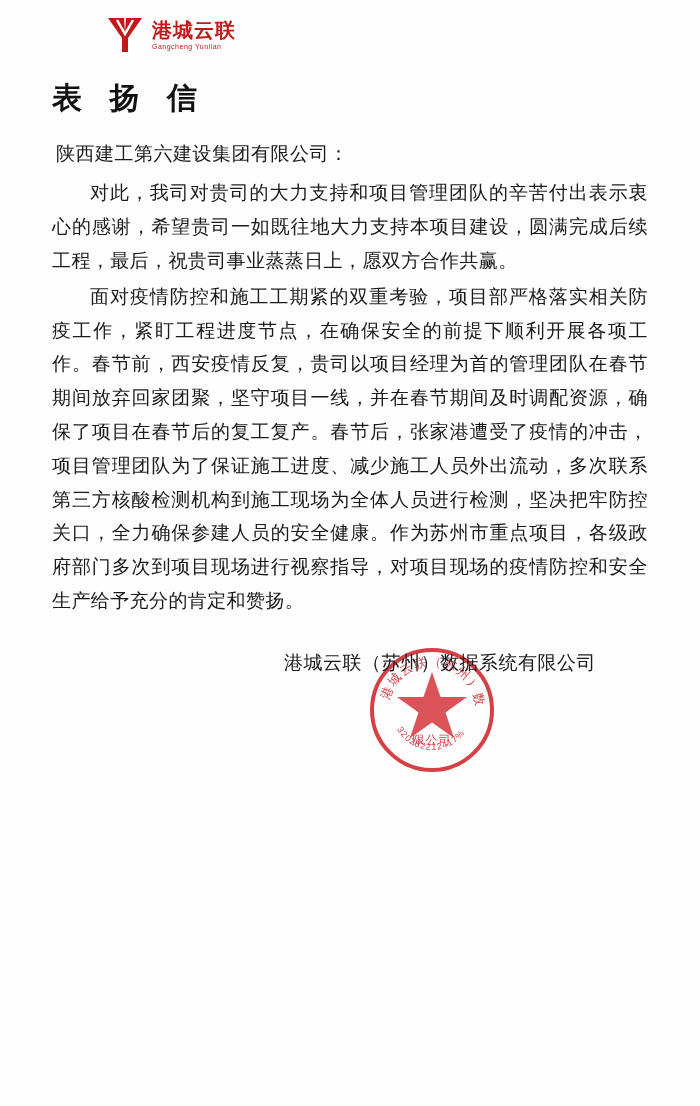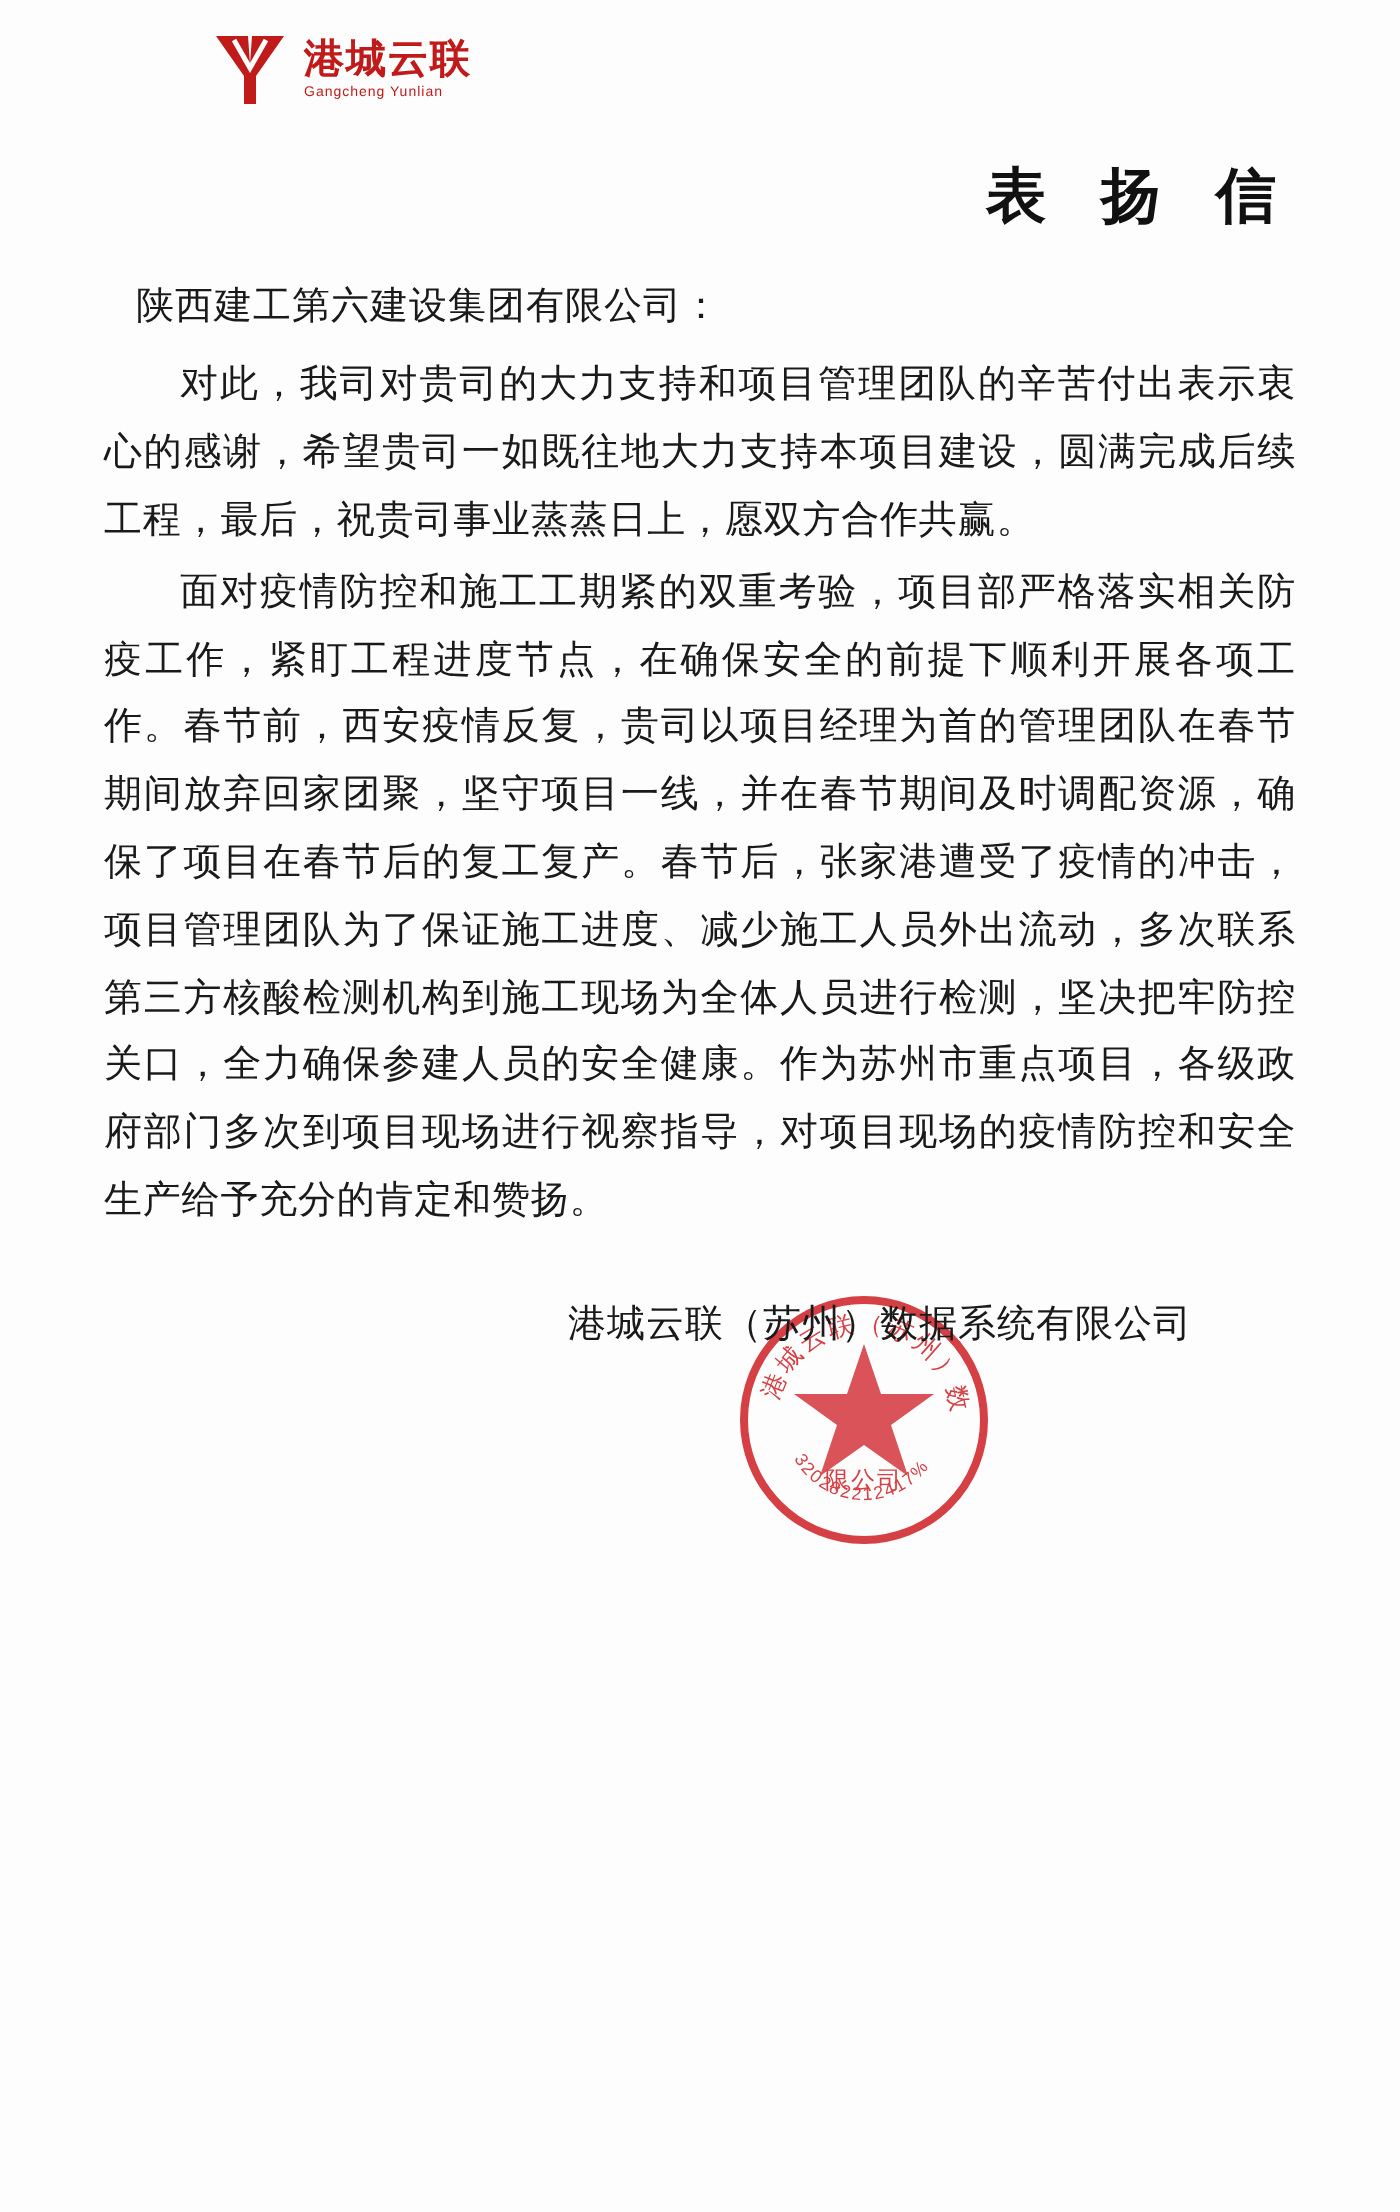--- a/index.html
+++ b/index.html
@@ -61,34 +61,34 @@
   .logo-en {
     font-family: "Liberation Sans", sans-serif;
     font-size: 7px;
     color: #c11a1a;
     letter-spacing: 0.5px;
     margin-top: 3px;
   }
 
   
   .doc-title {
-    text-align: right;
+    text-align: left;
     font-size: 30px;
     font-weight: bold;
     letter-spacing: 10px;
     margin: 6px 0 18px 0;
     font-family: "Liberation Serif", "DejaVu Serif", serif;
     color: #111;
   }
 
   
   .salutation {
     font-size: 19px;
     line-height: 1.75;
-    margin: 0 0 6px 16px;
+    margin: 0 0 6px 4px;
     letter-spacing: 0.5px;
   }
   .para {
     font-size: 19px;
     line-height: 1.78;
     margin: 0 0 2px 0;
     text-indent: 38px;
     text-align: justify;
     text-justify: inter-ideograph;
     letter-spacing: 0.4px;

